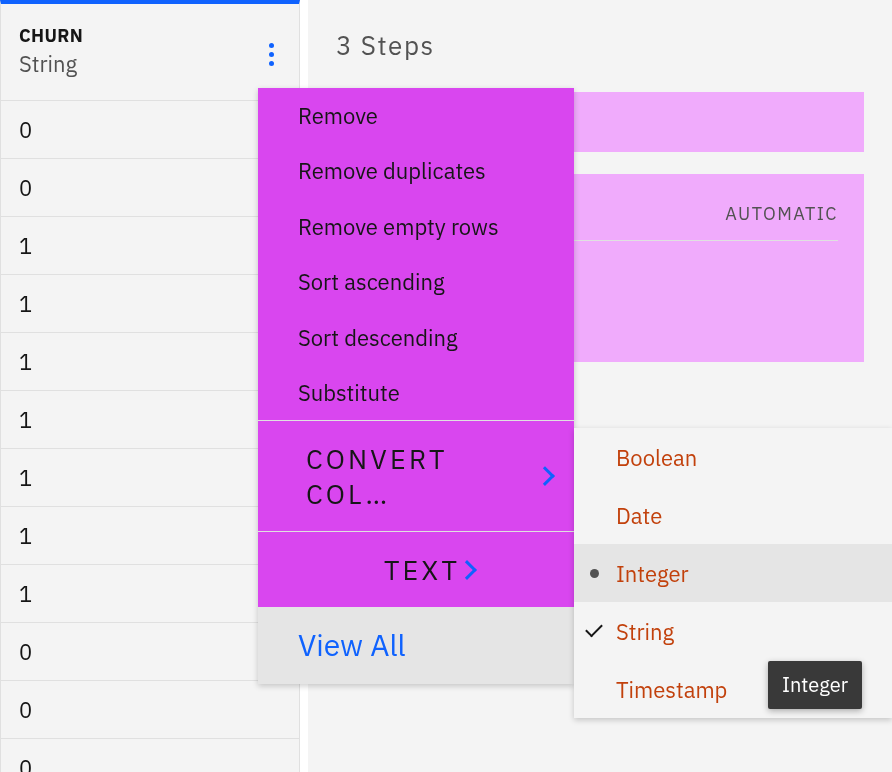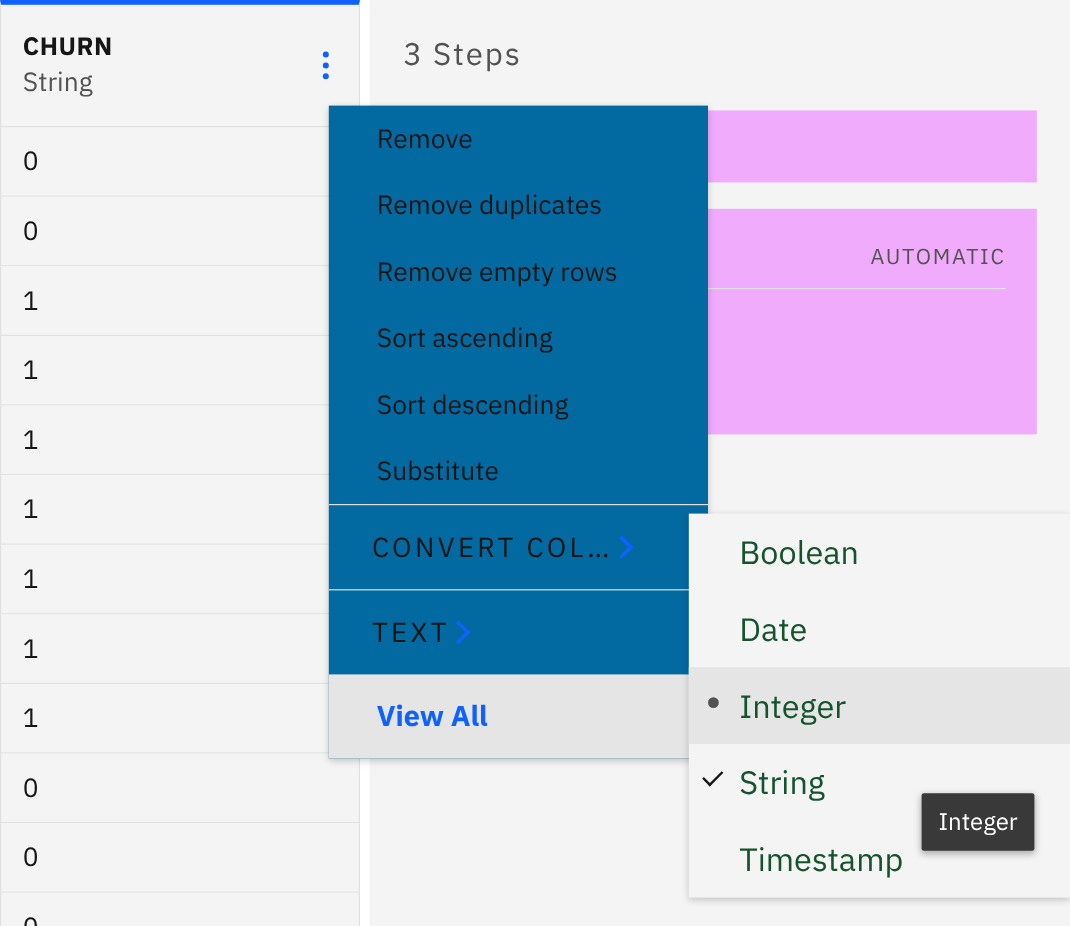--- a/index.html
+++ b/index.html
@@ -24,21 +24,21 @@
       background: #f4f4f4;
       border-top: 4px solid #0f62fe;
       border-left: 1px solid #e0e0e0;
       border-right: 1px solid #e0e0e0;
       border-bottom: 1px solid #e0e0e0;
       padding: 20px 18px 22px 18px;
       position: relative;
     }
     .column-header-name {
       font-weight: 700;
-      font-size: 21px;
+      font-size: 18px;
       letter-spacing: 0.02em;
       color: #161616;
     }
     .column-header-type {
       font-size: 22px;
       color: #525252;
       margin-top: 2px;
       font-weight: 400;
     }
     .column-header-menu {
@@ -117,82 +117,82 @@
       background:#fff;
       margin-top: 140px;
       padding: 26px 26px;
       font-size: 24px;
       line-height:1.45;
     }
 
     
     .context-menu {
       position: absolute;
-      left: 274px;
+      left: 258px;
       top: 88px;
       width: 316px;
-      background: #0369a1;
+      background: #d946ef;
       box-shadow: 0 2px 6px rgba(0,0,0,0.2);
       z-index: 30;
     }
     .menu-item {
       padding: 15px 22px 14px 40px;
       font-size: 22px;
       color: #161616;
       line-height: 1.2;
       cursor: pointer;
     }
     .menu-section {
       border-top: 1px solid #e0e0e0;
     }
     .menu-section-item {
       padding: 20px 22px 20px 36px;
-      font-size: 23px;
+      font-size: 27px;
       color: #161616;
       letter-spacing: .12em;
       display: flex;
-      justify-content: flex-start;
+      justify-content: center;
       align-items: center;
       cursor: pointer;
+      margin-left: 12px;
     }
     .menu-section-item.highlighted,
     .submenu-item.highlighted {
       background: #e5e5e5;
     }
     .chevron {
       display: inline-block;
       width: 14px;
       height: 14px;
       border-right: 3px solid #0f62fe;
       border-top: 3px solid #0f62fe;
       transform: rotate(45deg);
     }
     .view-all {
       padding: 18px 22px 20px 40px;
-      font-size: 24px;
+      font-size: 30px;
       color: #0f62fe;
       background: #e5e5e5;
       cursor: pointer;
-      font-weight: bold;
     }
 
     
     .submenu {
       position: absolute;
       left: 574px;
       top: 428px;
       right: 0;
       background: #f4f4f4;
       box-shadow: 0 2px 6px rgba(0,0,0,0.2);
       z-index: 40;
     }
     .submenu-item {
       padding: 15px 22px 14px 42px;
-      font-size: 27px;
-      color: #14532d;
+      font-size: 22px;
+      color: #c2410c;
       position: relative;
       cursor: pointer;
     }
     .submenu-item .current-dot {
       position: absolute;
       left: 16px;
       top: 25px;
       width: 9px;
       height: 9px;
       border-radius: 50%;

